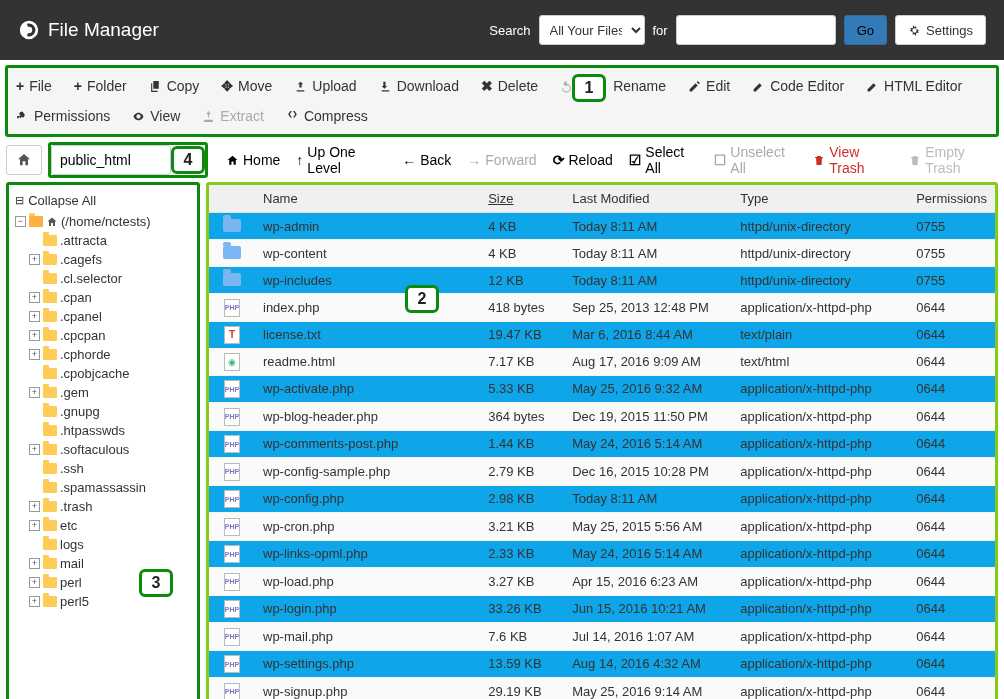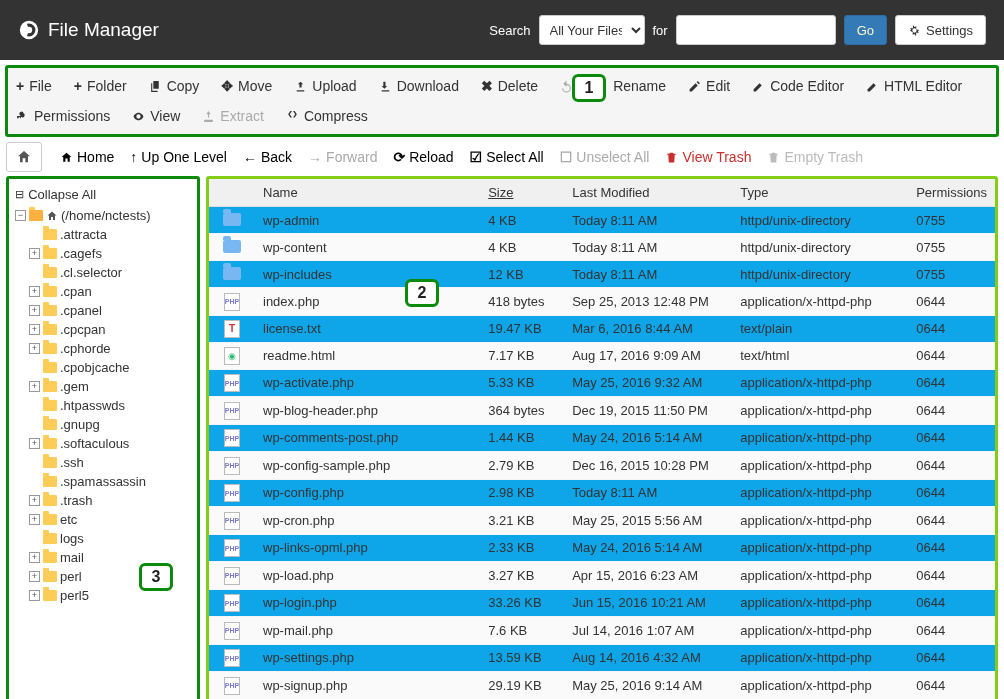--- a/index.html
+++ b/index.html
@@ -6,21 +6,21 @@
 body { margin:0; padding:0; background:#fff; width:1004px; height:699px; overflow:hidden; font-size:13px; color:#333; }
 
 .header { background:#333; color:#fff; height:60px; display:flex; align-items:center; padding:0 18px; }
 .header .logo { display:flex; align-items:center; font-weight:400; font-size:19px; }
 .header .logo svg { margin-right:8px; }
 .header .search-area { margin-left:auto; display:flex; align-items:center; gap:8px; }
 .header .search-area select, .header .search-area input[type=text] { height:30px; border:1px solid #ccc; border-radius:3px; padding:2px 6px; font-size:13px; }
 .header .search-area select { width:106px; background:#fff; color:#333; }
 .header .search-area input[type=text] { width:160px; background:#fff; }
 .btn { display:inline-flex; align-items:center; gap:5px; height:30px; padding:0 12px; border:1px solid #ccc; border-radius:3px; background:#fff; color:#333; font-size:13px; cursor:pointer; }
-.btn-go { background:#337ab7; color:#fef9c3; border-color:#2e6da4; }
+.btn-go { background:#337ab7; color:#000000; border-color:#2e6da4; }
 
 .toolbar { border:3px solid #0b8a0b; border-radius:3px; margin:5px; padding:6px 6px; display:flex; flex-wrap:wrap; gap:6px 18px; align-items:center; position:relative; background:#f5f5f5; }
 .tbtn { display:inline-flex; align-items:center; gap:5px; cursor:pointer; color:#333; font-size:14px; padding:4px 2px; }
 .tbtn.disabled { color:#aaa; cursor:default; }
 
 .crumb-row { display:flex; align-items:center; margin:4px 6px 4px 6px; gap:6px; }
 .home-btn { width:36px; height:30px; border:1px solid #ccc; border-radius:3px; display:flex; align-items:center; justify-content:center; background:#fff; cursor:pointer; }
 .path-wrap { display:flex; align-items:center; border:3px solid #0b8a0b; border-radius:3px; }
 .path-input { width:120px; height:30px; border:1px solid #ccc; border-radius:3px; padding:0 8px; font-size:14px; }
 .navbar { display:flex; align-items:center; gap:16px; margin-left:12px; flex:1; font-size:14px; }
@@ -171,20 +171,24 @@
       <span>Compress</span>
     </span>
   <div class="annot-tag" style="top:6px; left:564px;">1</div>
 </div>
 
 <div class="crumb-row">
   <div class="home-btn">
     <svg width="16" height="16" viewBox="0 0 24 24">
         <path fill="#555" d="M12 3l9 8h-3v9h-4v-6h-4v6H6v-9H3z"></path>
       </svg>
+  </div>
+  <div class="path-wrap">
+    <input class="path-input" value="public_html" style="">
+    <div class="annot-tag" style="position:static;margin-left:0;">4</div>
   </div>
   <div class="navbar">
     <span class="nbtn">
         <svg class="icon-svg" viewBox="0 0 24 24">
           <path d="M12 3l9 8h-3v9h-4v-6h-4v6H6v-9H3z"></path>
         </svg>
         <span>Home</span>
       </span>
     <span class="nbtn">
         <b>↑</b>
@@ -283,26 +287,26 @@
               <span>.cpobjcache</span>
             </li>
             <li>
               <span class="exp">+</span>
               <span class="folder-icon"></span>
               <span>.gem</span>
             </li>
             <li>
               <span class="exp blank"></span>
               <span class="folder-icon"></span>
+              <span>.gnupg</span>
+            </li>
+            <li>
+              <span class="exp blank"></span>
+              <span class="folder-icon"></span>
               <span>.htpasswds</span>
-            </li>
-            <li>
-              <span class="exp blank"></span>
-              <span class="folder-icon"></span>
-              <span>.gnupg</span>
             </li>
             <li>
               <span class="exp">+</span>
               <span class="folder-icon"></span>
               <span>.softaculous</span>
             </li>
             <li>
               <span class="exp blank"></span>
               <span class="folder-icon"></span>
               <span>.ssh</span>

